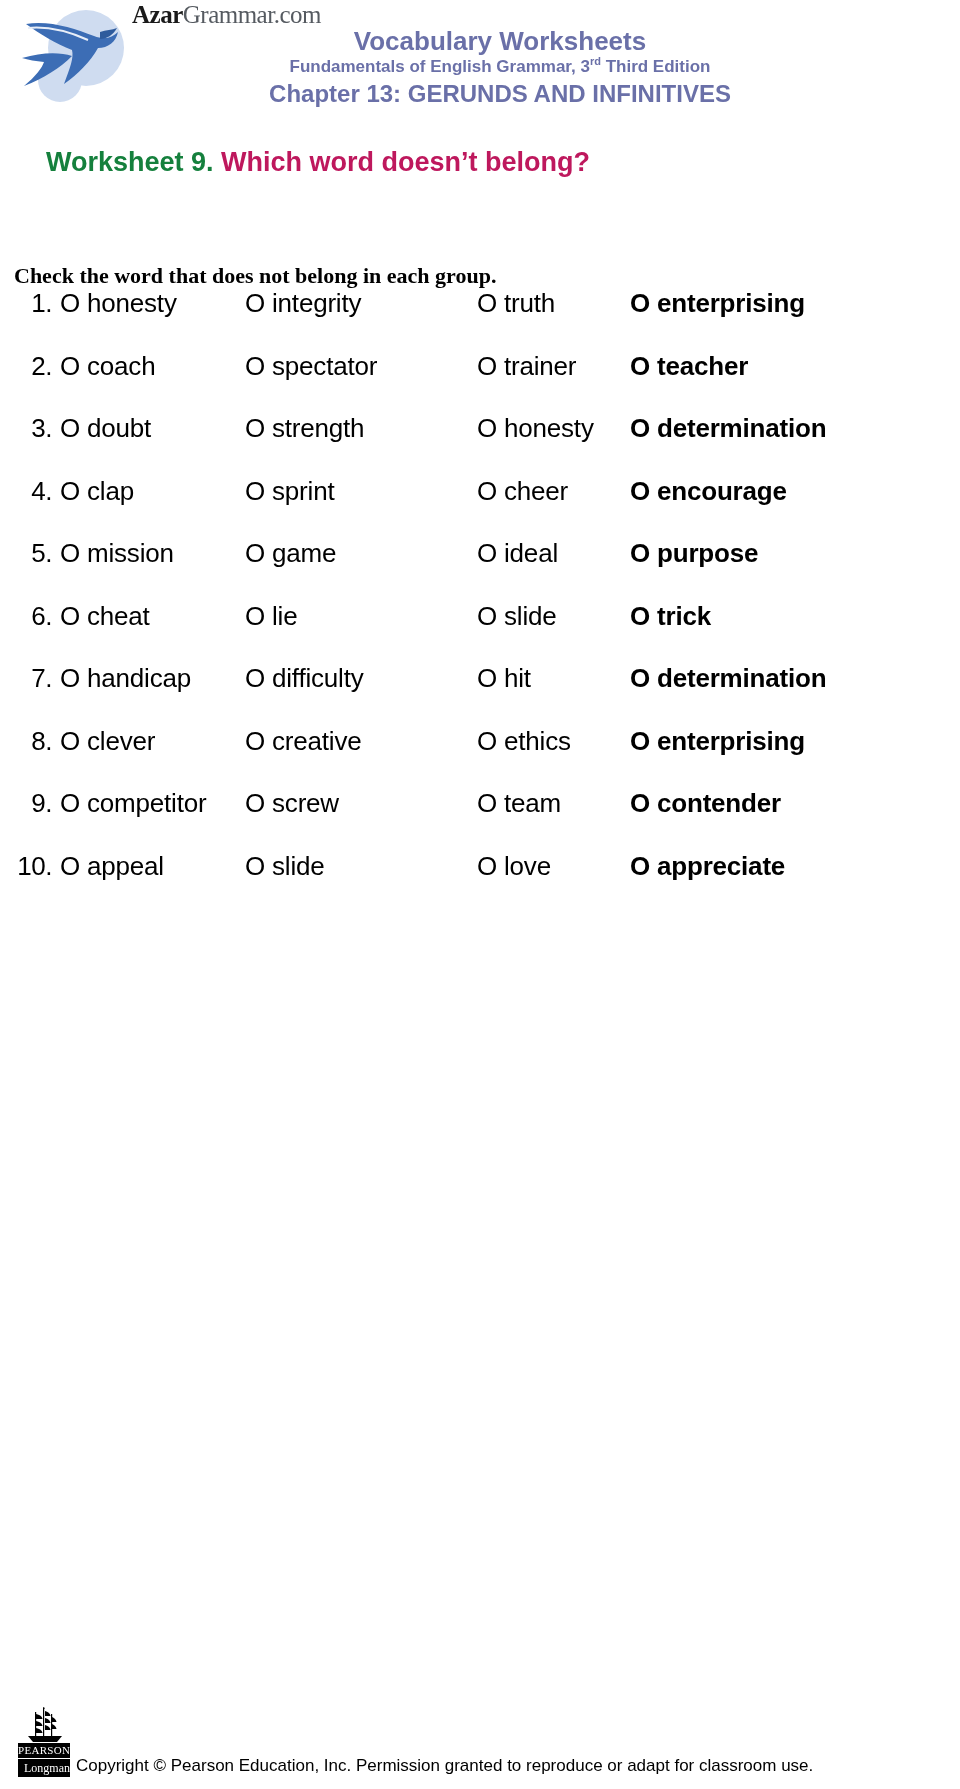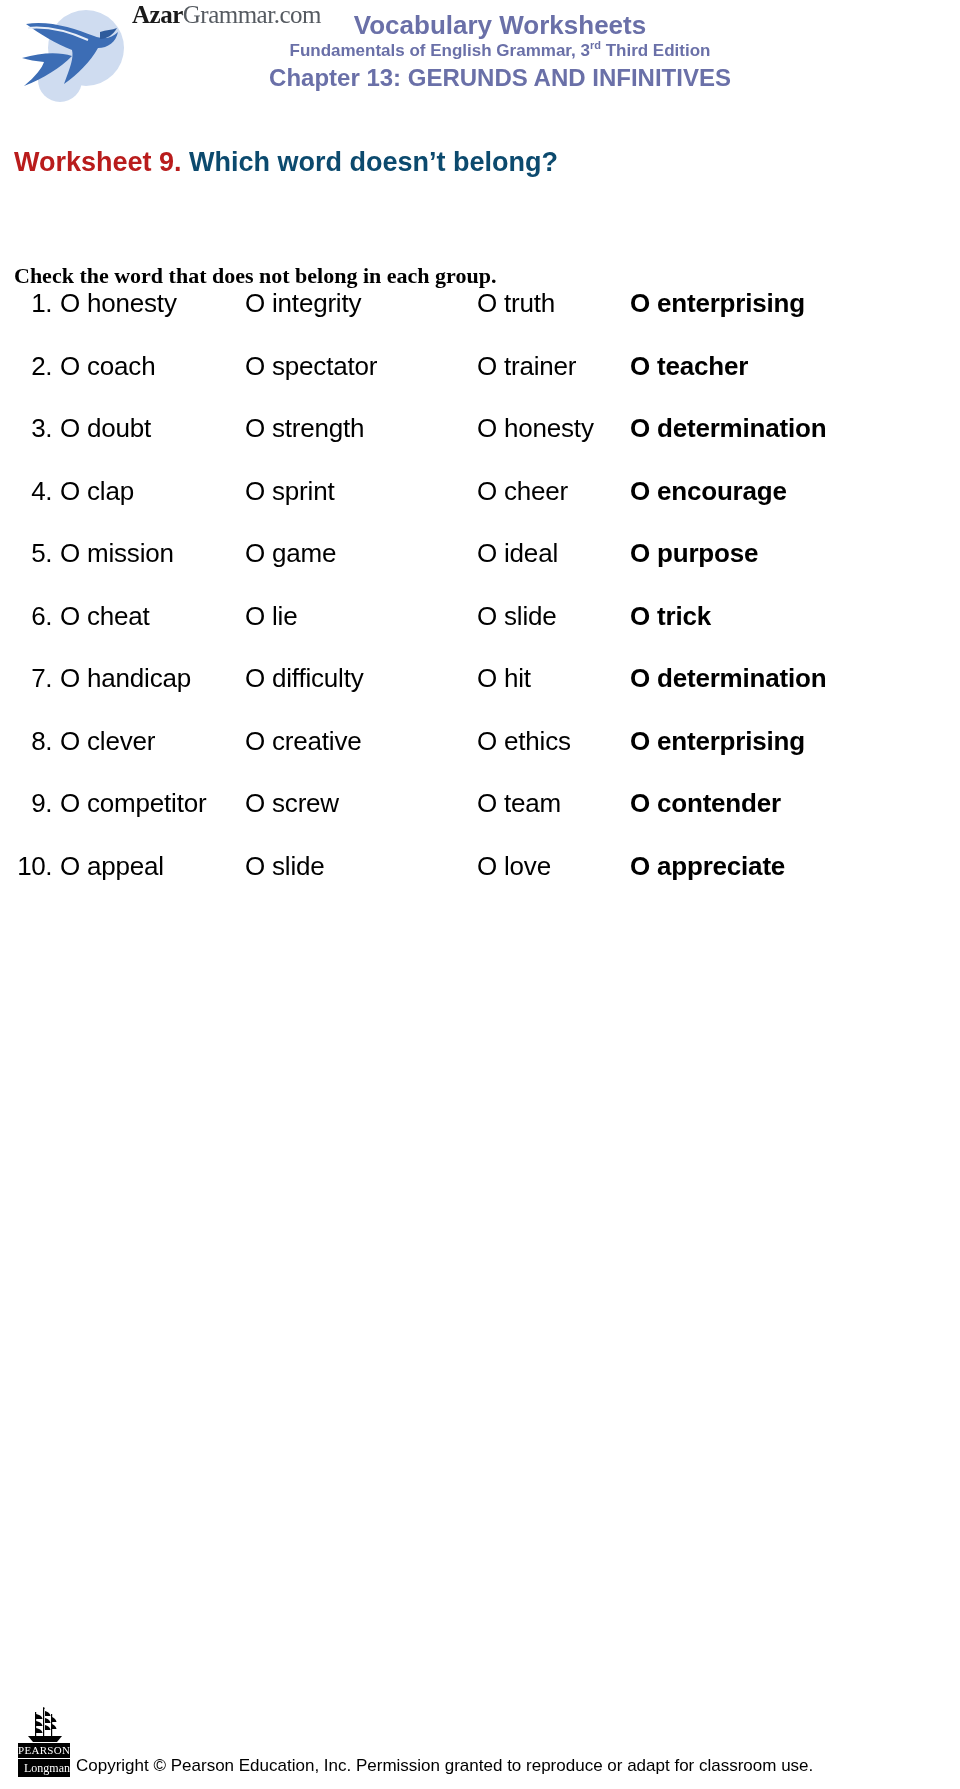--- a/index.html
+++ b/index.html
@@ -53,20 +53,21 @@
     top: 10px;
     width: 720px;
     text-align: center;
     color: #6a70a8;
   }
   .hdr-line1 {
     font-size: 26px;
     font-weight: bold;
     line-height: 30px;
     letter-spacing: 0px;
+    margin-top: 16px;
   }
   .hdr-line2 {
     font-size: 17px;
     font-weight: bold;
     line-height: 22px;
   }
   .hdr-line2 sup {
     font-size: 11px;
     vertical-align: super;
     line-height: 0;
@@ -81,22 +82,22 @@
   
   .ws-title {
     position: absolute;
     left: 14px;
     top: 146px;
     font-size: 27px;
     font-weight: bold;
     line-height: 32px;
     white-space: nowrap;
   }
-  .ws-title .ws-num { color: #b91c1c; }
-  .ws-title .ws-q { color: #0c4a6e; }
+  .ws-title .ws-num { color: #15803d; margin-left: 32px; }
+  .ws-title .ws-q { color: #be185d; }
 
   .instruction {
     position: absolute;
     left: 14px;
     top: 216px;
     font-family: "Liberation Serif", serif;
     font-size: 22px;
     font-weight: bold;
     line-height: 26px;
     color: #000000;

